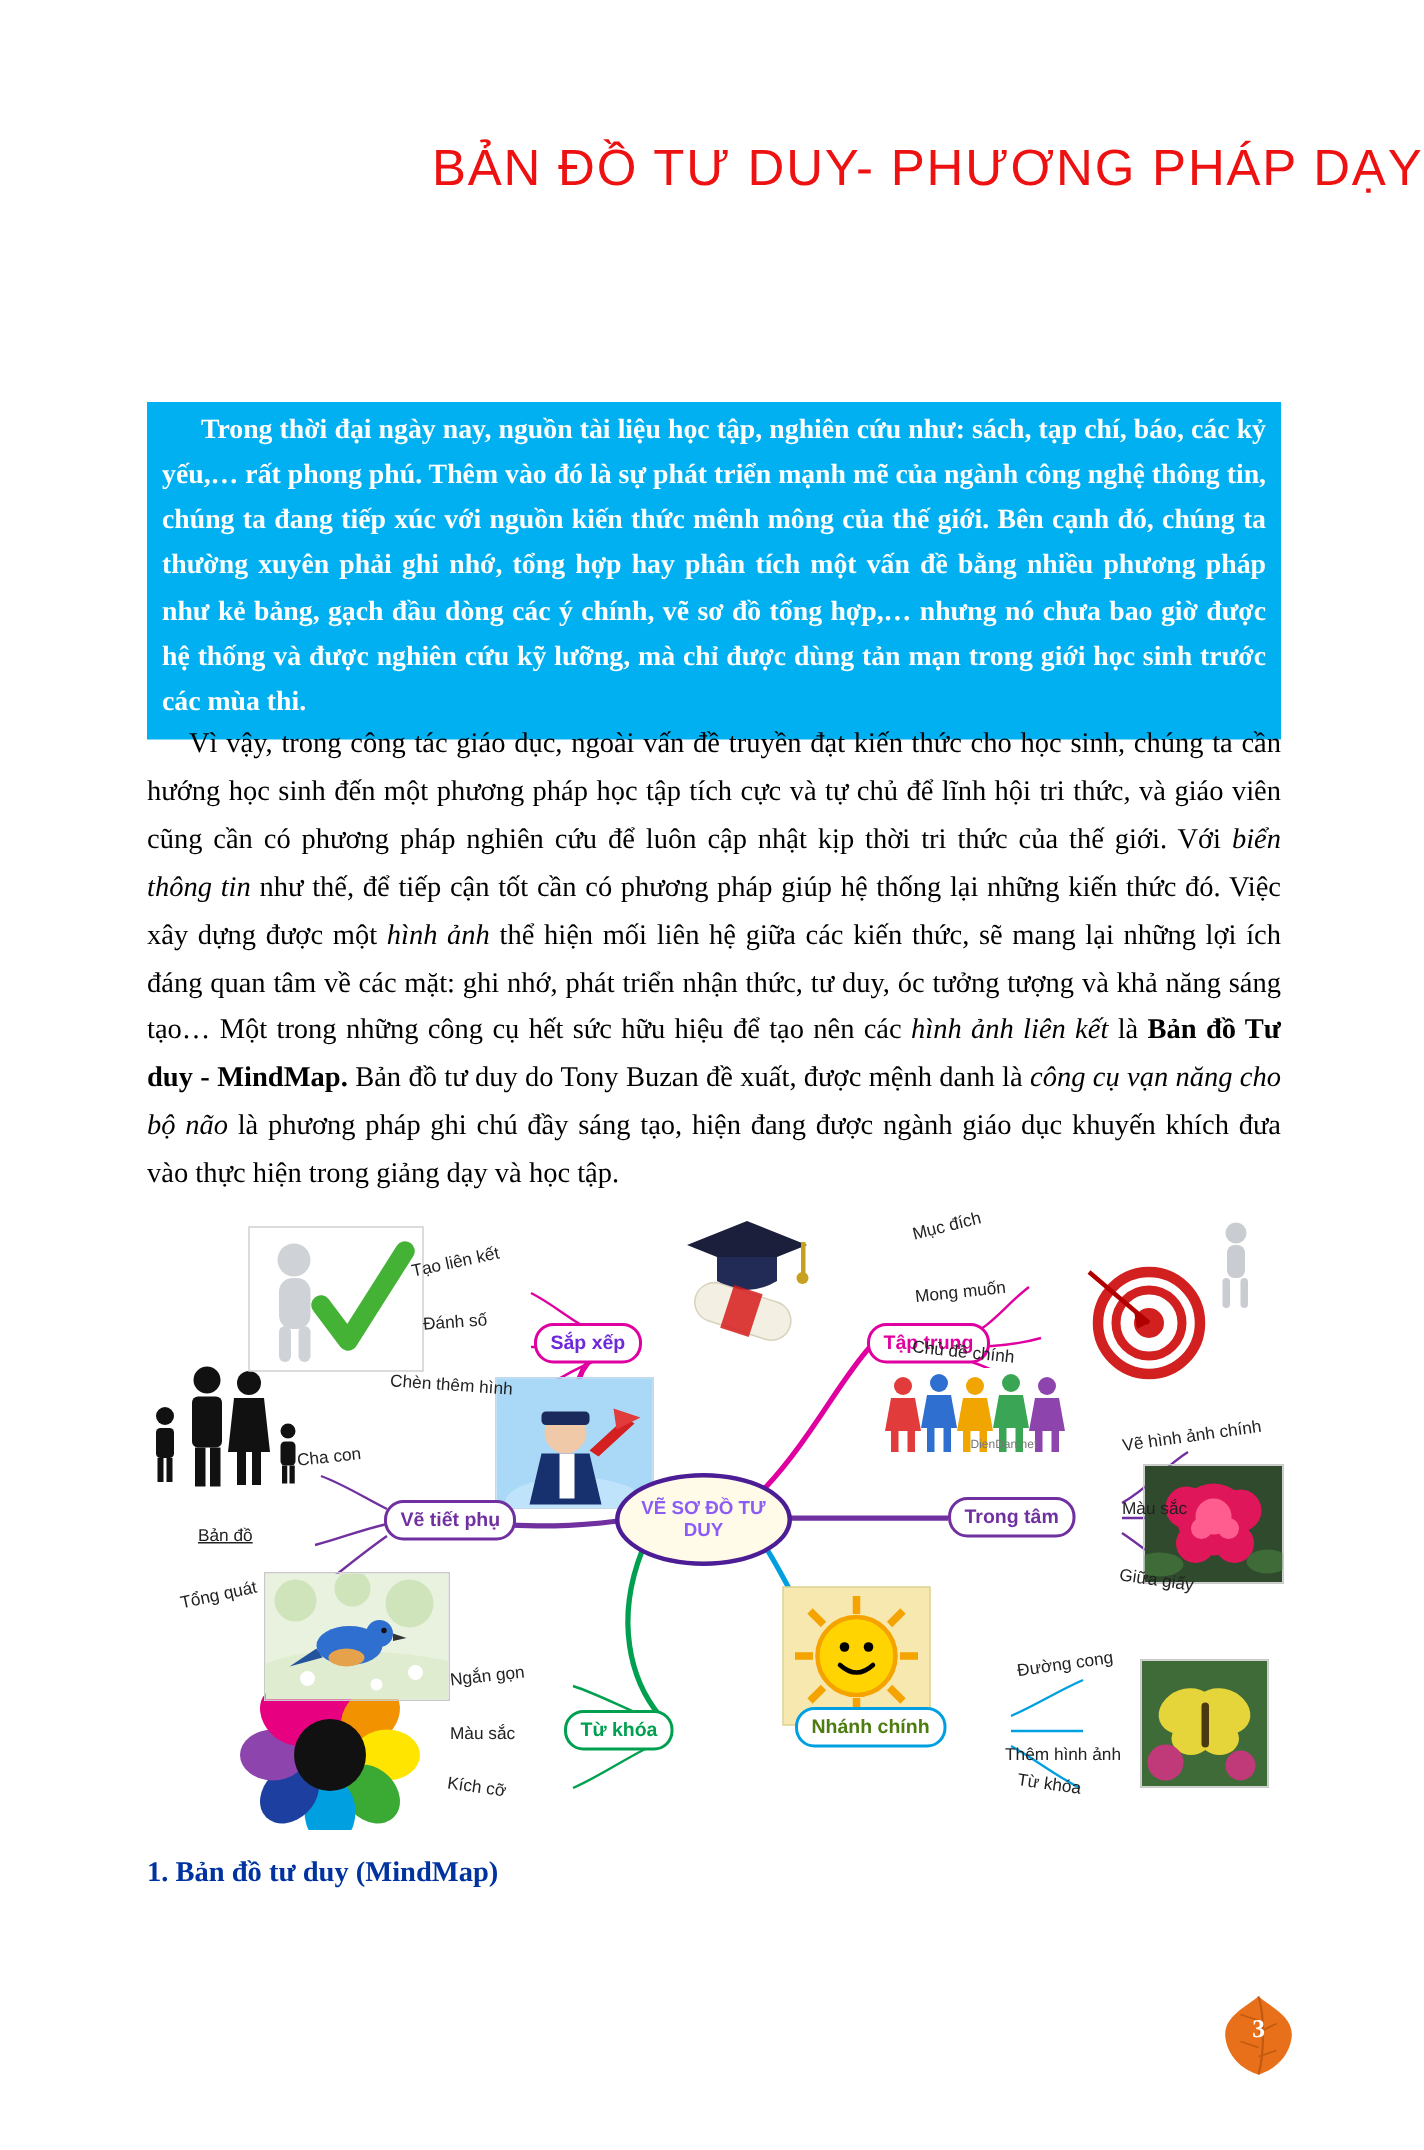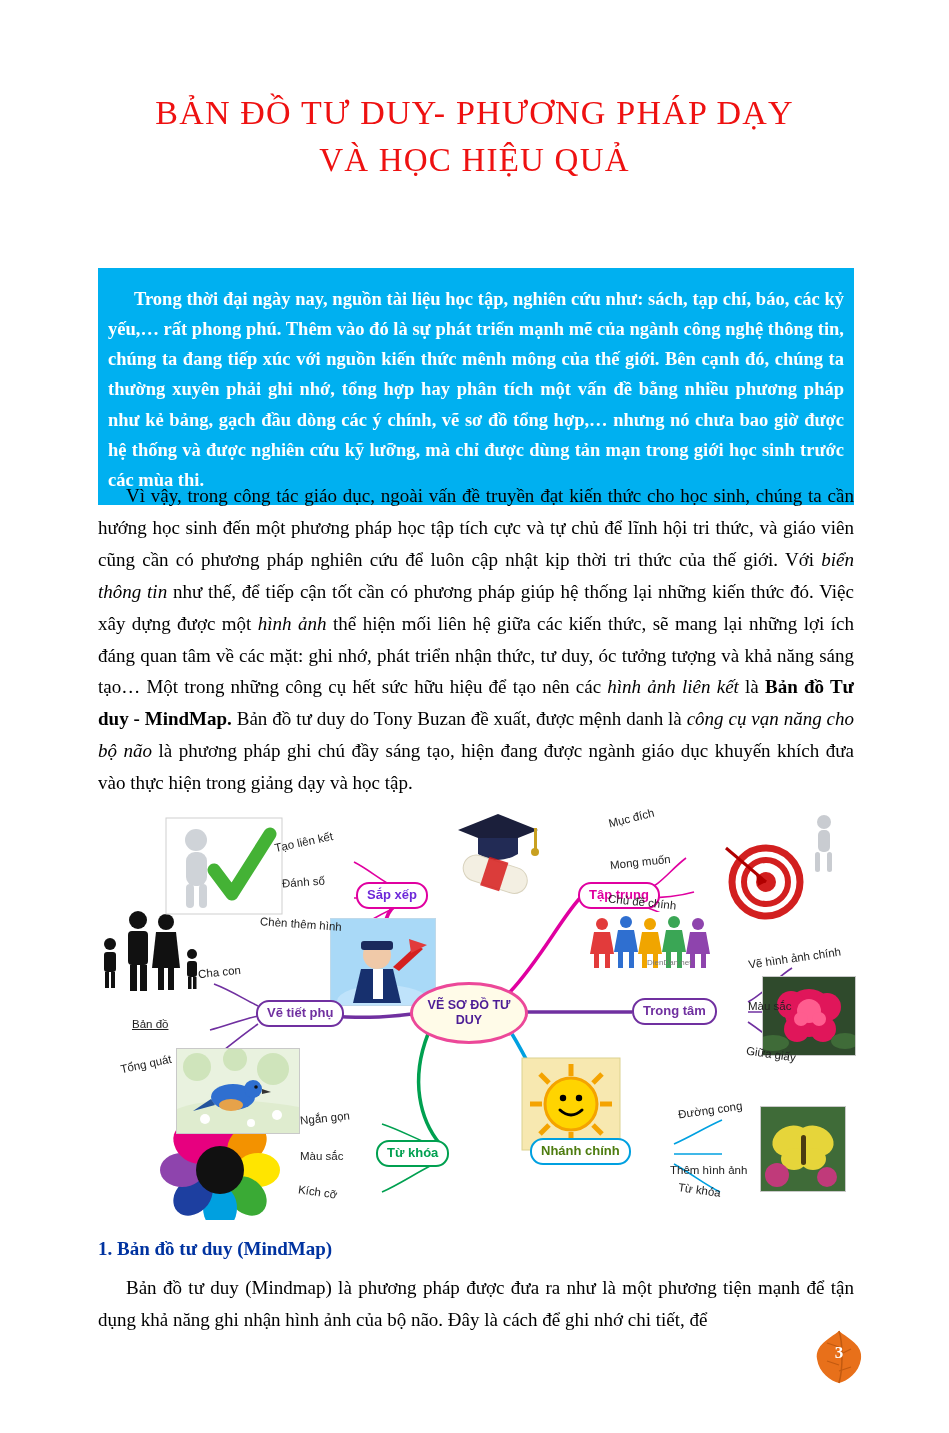--- a/index.html
+++ b/index.html
@@ -23,42 +23,43 @@
 
   
   .title-block {
     position: absolute;
     top: 88px;
     left: 0;
     width: 949px;
     text-align: center;
   }
   .title-line {
-    font-family: Liberation Serif, serif;
+    font-family: Liberation Sans, sans-serif;
     color: #ee1111;
     font-size: 34px;
     letter-spacing: 1.2px;
     line-height: 1.45;
     font-weight: 400;
     white-space: pre;
+    text-align: right;
   }
   .title-line.l2 { font-size: 33px; }
 
   
   .intro-box {
     position: absolute;
     top: 268px;
     left: 98px;
     width: 756px;
     background: #00b0f0;
     color: #ffffff;
     font-weight: bold;
     font-size: 18.5px;
     line-height: 1.63;
-    padding: 16px 10px 10px 10px;
+    padding: 4px 10px 10px 10px;
     box-sizing: border-box;
     text-align: justify;
   }
   .intro-box p { margin: 0; text-indent: 26px; }
 
   
   .body-par {
     position: absolute;
     top: 480px;
     left: 98px;
@@ -95,23 +96,23 @@
     box-sizing: border-box;
     line-height: 1.15;
   }
   .center-node {
     position: absolute;
     left: 340px;
     top: 182px;
     width: 112px;
     height: 56px;
     border-radius: 50%;
-    border: 3px solid #ec4899;
+    border: 3px solid #4c1d95;
     background: #fffbe8;
-    color: #4c1d95;
+    color: #8b5cf6;
     font-family: "Liberation Sans", sans-serif;
     font-weight: bold;
     font-size: 12.5px;
     display: flex;
     align-items: center;
     justify-content: center;
     text-align: center;
     line-height: 1.2;
   }
   .sub-label {
@@ -170,21 +171,20 @@
     z-index: 3;
   }
 </style>
 </head>
 <body>
 
 <div class="page">
 
   <div class="title-block">
     <div class="title-line l1">BẢN ĐỒ TƯ DUY- PHƯƠNG PHÁP DẠY</div>
-    <div class="title-line l2">VÀ HỌC HIỆU QUẢ</div>
   </div>
 
   <div class="intro-box">
     <p>Trong thời đại ngày nay, nguồn tài liệu học tập, nghiên cứu như: sách, tạp chí, báo, các kỷ yếu,… rất phong phú. Thêm vào đó là sự phát triển mạnh mẽ của ngành công nghệ thông tin, chúng ta đang tiếp xúc với nguồn kiến thức mênh mông của thế giới. Bên cạnh đó, chúng ta thường xuyên phải ghi nhớ, tổng hợp hay phân tích một vấn đề bằng nhiều  phương  pháp  như kẻ bảng, gạch  đầu dòng các ý chính, vẽ sơ đồ tổng hợp,… nhưng nó chưa bao giờ được hệ thống và được nghiên cứu kỹ lưỡng, mà chỉ được dùng tản mạn trong giới học sinh trước các mùa thi.</p>
   </div>
 
   <div class="body-par">
     <p>
       <span>Vì vậy, trong công tác giáo dục, ngoài vấn đề truyền đạt kiến thức cho học sinh, chúng ta cần hướng học sinh đến một phương pháp học tập tích cực và tự chủ để lĩnh hội tri thức, và giáo viên cũng cần có phương pháp nghiên cứu để luôn cập nhật kịp thời tri thức của thế giới. Với </span><span class="it">biển thông tin</span><span> như thế, để tiếp cận tốt cần có phương pháp giúp hệ thống lại những kiến thức đó. Việc xây dựng được một </span><span class="it">hình ảnh</span><span> thể hiện mối liên hệ giữa các kiến thức, sẽ mang lại những lợi ích đáng quan tâm về các mặt: ghi nhớ, phát triển nhận thức, tư duy, óc tưởng tượng và khả năng sáng tạo… Một trong những công cụ hết sức hữu hiệu để tạo nên các </span><span class="it">hình ảnh liên kết</span><span> là </span><span class="bd">Bản đồ Tư duy - MindMap.</span><span> Bản đồ tư duy do Tony Buzan đề xuất, được mệnh danh là </span><span class="it">công cụ vạn năng cho bộ não</span><span> là phương pháp ghi chú đầy sáng tạo, hiện đang được ngành giáo dục khuyến khích đưa vào thực hiện trong giảng dạy và học tập.</span>
     </p>
@@ -511,23 +511,20 @@
 
       <div class="sub-label" style="left:540px; top:158px; font-size:8px; color:#777;margin-left:37px;">
         <span>DienDan.net</span>
       </div>
 
     </div>
   </div>
 
   <div class="sec-head">1. Bản đồ tư duy (MindMap)</div>
 
-  <div class="last-par">
-    <p>Bản đồ tư duy (Mindmap) là phương pháp được đưa ra như là một phương tiện mạnh để tận dụng khả năng ghi nhận hình ảnh của bộ não. Đây là cách để ghi nhớ chi tiết, để</p>
-  </div>
 
   <div class="page-num-wrap">
     <svg class="leaf" width="52" height="56" viewBox="0 0 52 56">
       <path d="M26 2 C 36 10, 50 16, 48 30 C 46 44, 34 52, 26 54 C 18 52, 6 44, 4 30 C 2 16, 16 10, 26 2 Z" fill="#e8701a"></path>
       <path d="M26 2 C 30 14, 30 40, 26 54" stroke="#c25a10" stroke-width="1.5" fill="none"></path>
       <path d="M26 18 L14 14 M26 26 L38 20 M26 36 L14 32 M26 42 L38 38" stroke="#c25a10" stroke-width="1.2" fill="none"></path>
     </svg>
     <div class="page-num">3</div>
   </div>
 

